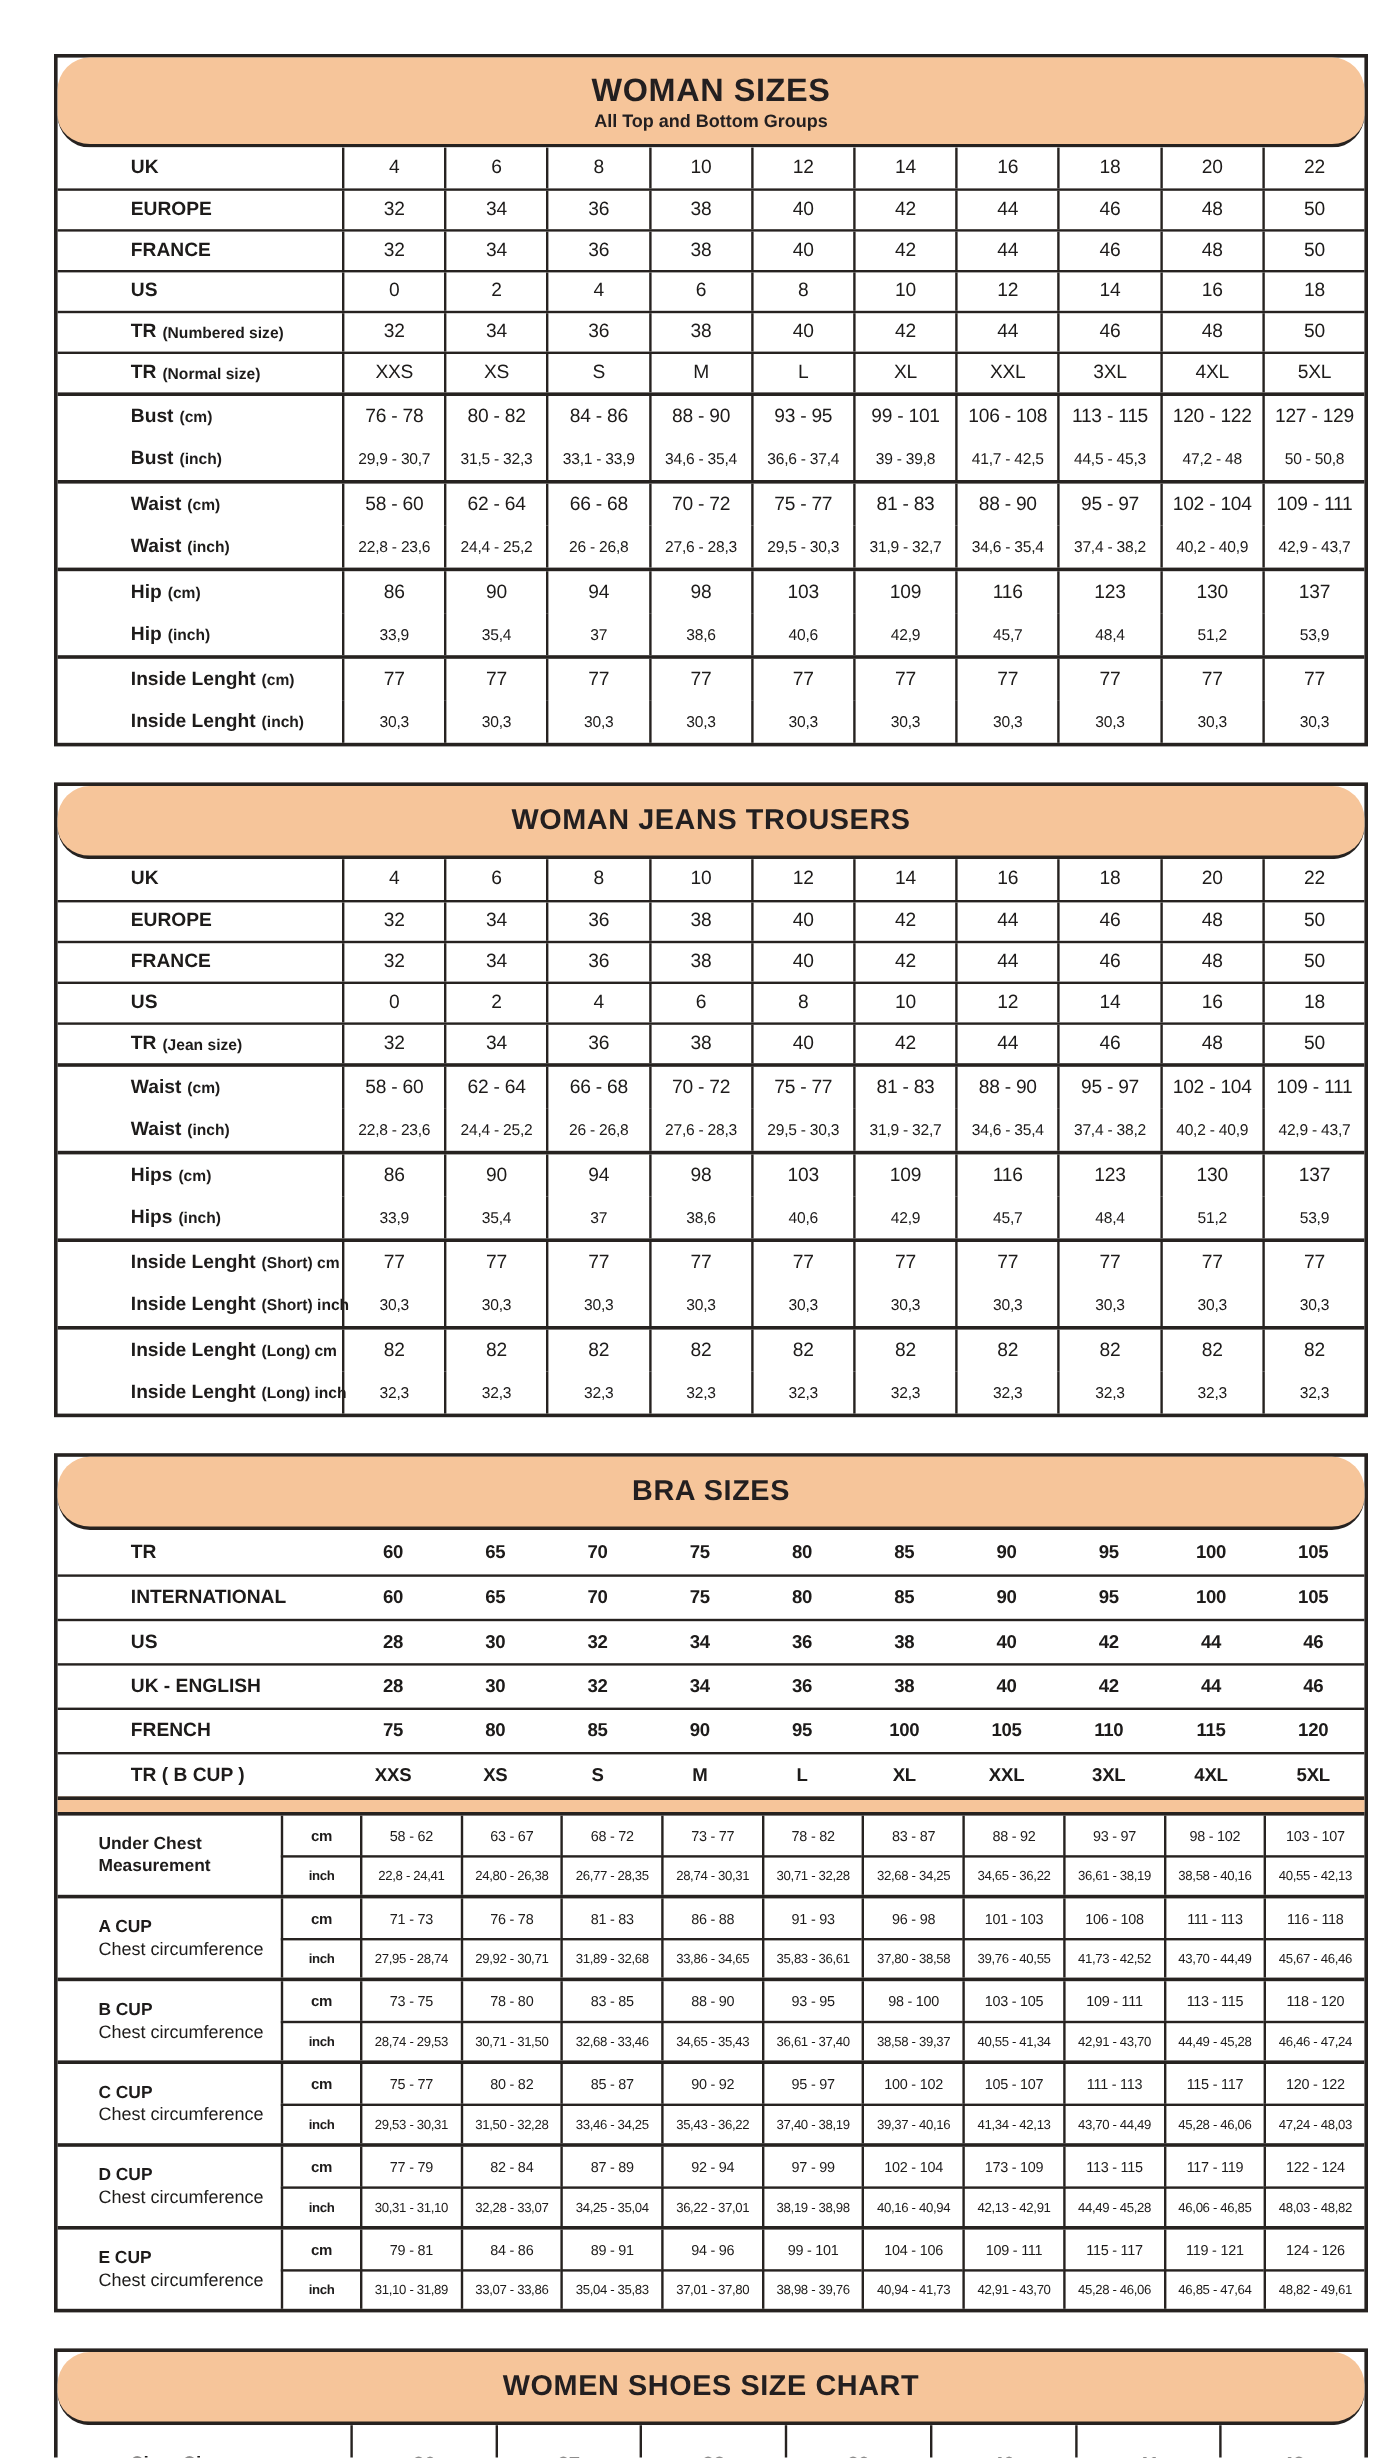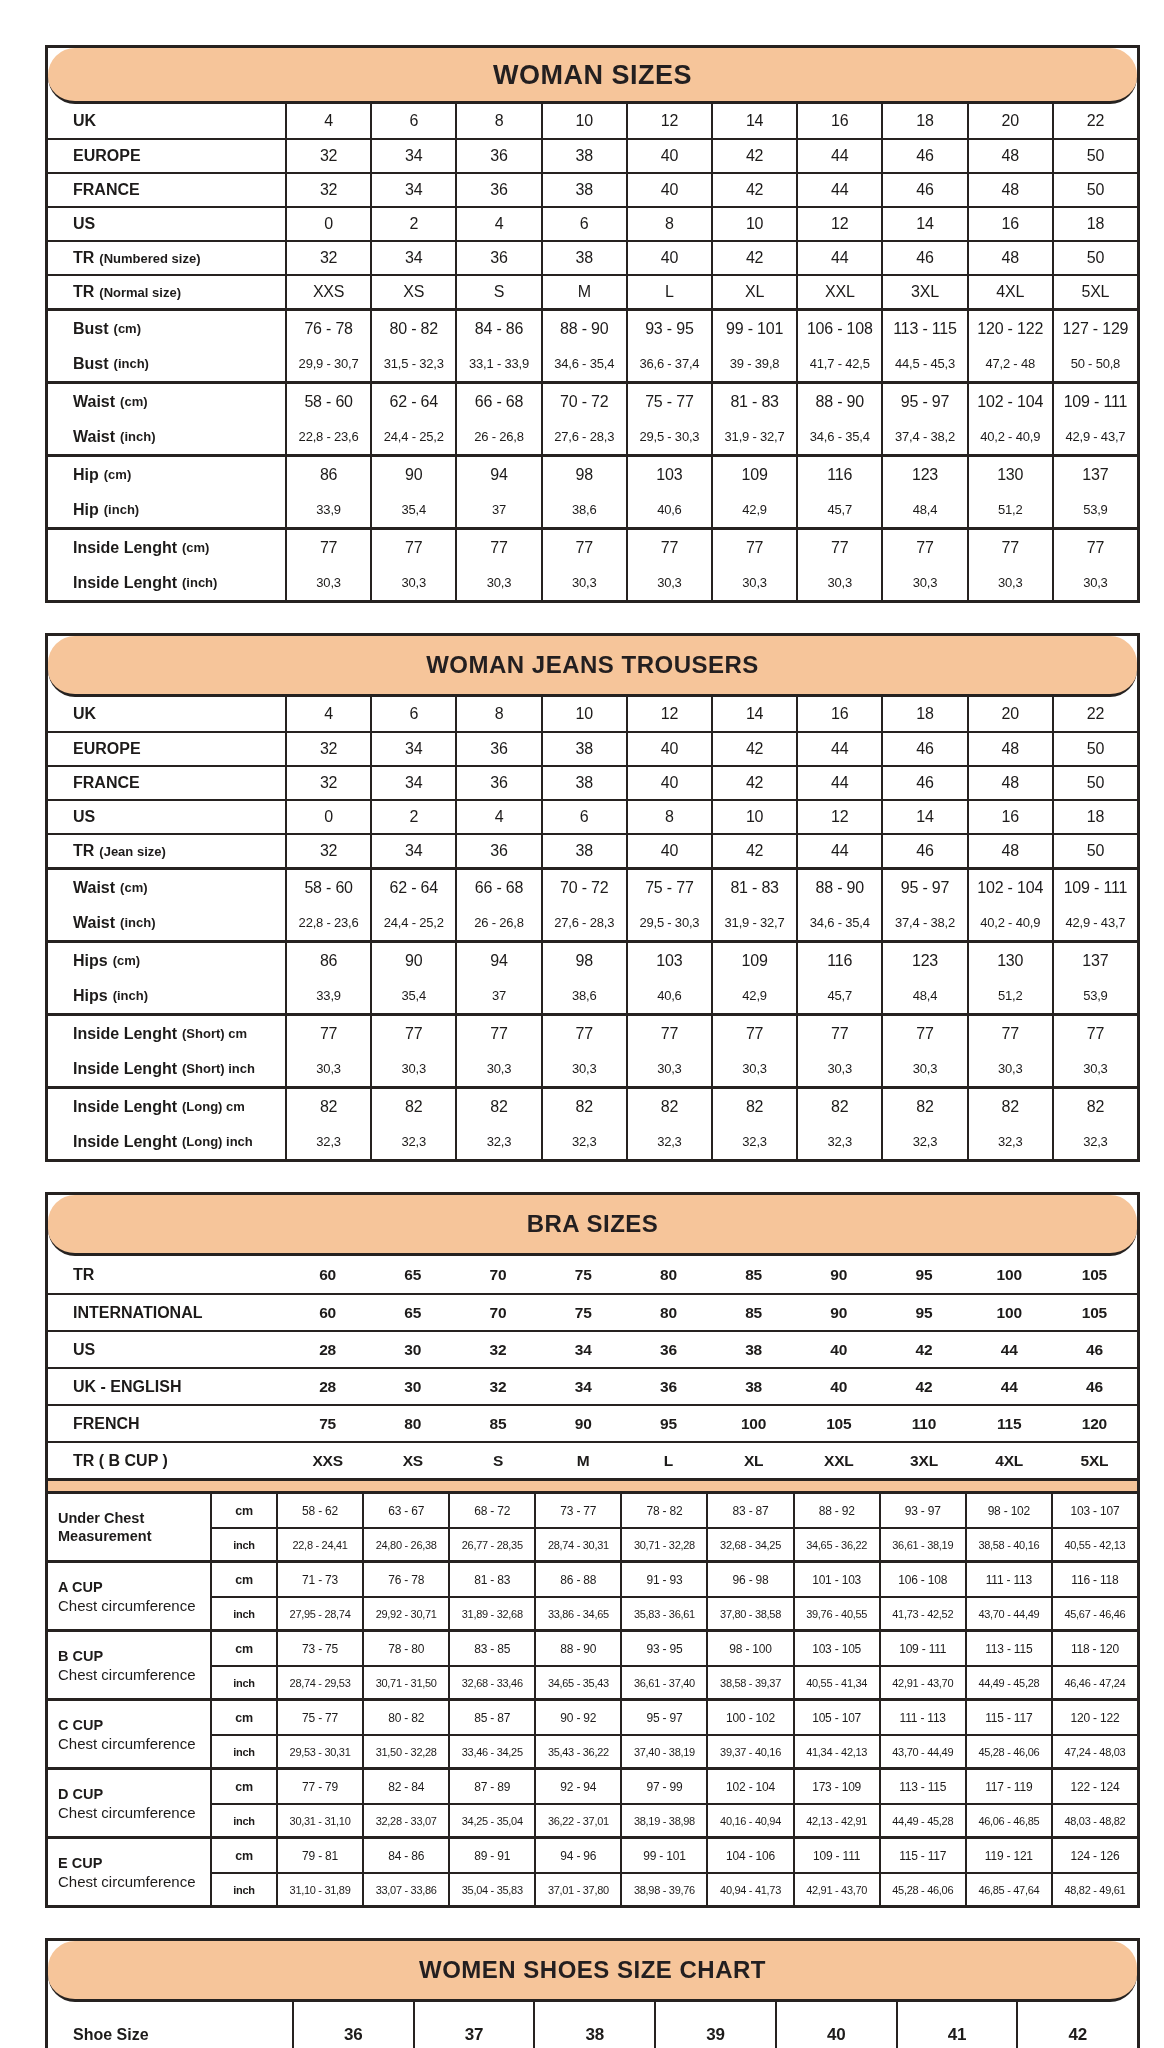--- a/index.html
+++ b/index.html
@@ -43,53 +43,55 @@
   .shoes .row{grid-template-columns:244px repeat(7,1fr);min-height:52px;}
   .shoes .row.first{min-height:66px;}
 
   .group{border-top:3px solid var(--bd);}
   .group .row{border-top:0;min-height:35px;}
 
   .label{
     display:flex;align-items:center;gap:5px;
     padding-left:25px;font-weight:bold;font-size:16px;
     white-space:nowrap;
+    margin-left:36px;
   }
   .label .sm{font-size:13px;font-weight:bold;}
   .cell{
     display:flex;align-items:center;justify-content:center;
     font-size:16px;letter-spacing:-0.2px;text-align:center;
   }
   .cells .cell{border-left:2px solid var(--bd);}
   .plain .cell{border-left:0;font-size:15.5px;font-weight:bold;}
   .dense .cell{font-size:13px;}
   .boldvals .cell{font-weight:bold;font-size:17px;}
 
   .band{height:13px;background:var(--peach);border-top:3px solid var(--bd);}
 
-  .cup{display:grid;grid-template-columns:162px 66px repeat(10,1fr);border-top:3px solid var(--bd);}
+  .cup{display:grid;grid-template-columns:162px 66px repeat(10,1fr);border-top:3px solid var(--bd);padding-left:24px;}
   .cup .lbl{
     grid-row:span 2;display:flex;flex-direction:column;justify-content:center;
     padding-left:10px;
   }
   .cup .lbl .main{font-weight:bold;font-size:14.5px;line-height:1.25;max-width:140px;}
   .cup .lbl .sub{font-size:15px;margin-top:1px;}
   .cup .cell{min-height:33px;border-left:2px solid var(--bd);}
   .cup .unit{font-weight:bold;font-size:12.5px;}
   .cup .c1{font-size:12px;}
   .cup .c2{font-size:11px;letter-spacing:-0.3px;border-top:2px solid var(--bd);}
 </style>
 </head>
 <body>
 
 <div class="page">
 
   <section class="chart cols10">
     <header>
       <div class="title">WOMAN SIZES</div>
+      <div class="subtitle">All Top and Bottom Groups</div>
     </header>
     <div class="tbody">
         <div class="row cells">
           <div class="label">
             <b>UK</b>
           </div>
           <div class="cell">4</div>
           <div class="cell">6</div>
           <div class="cell">8</div>
           <div class="cell">10</div>

